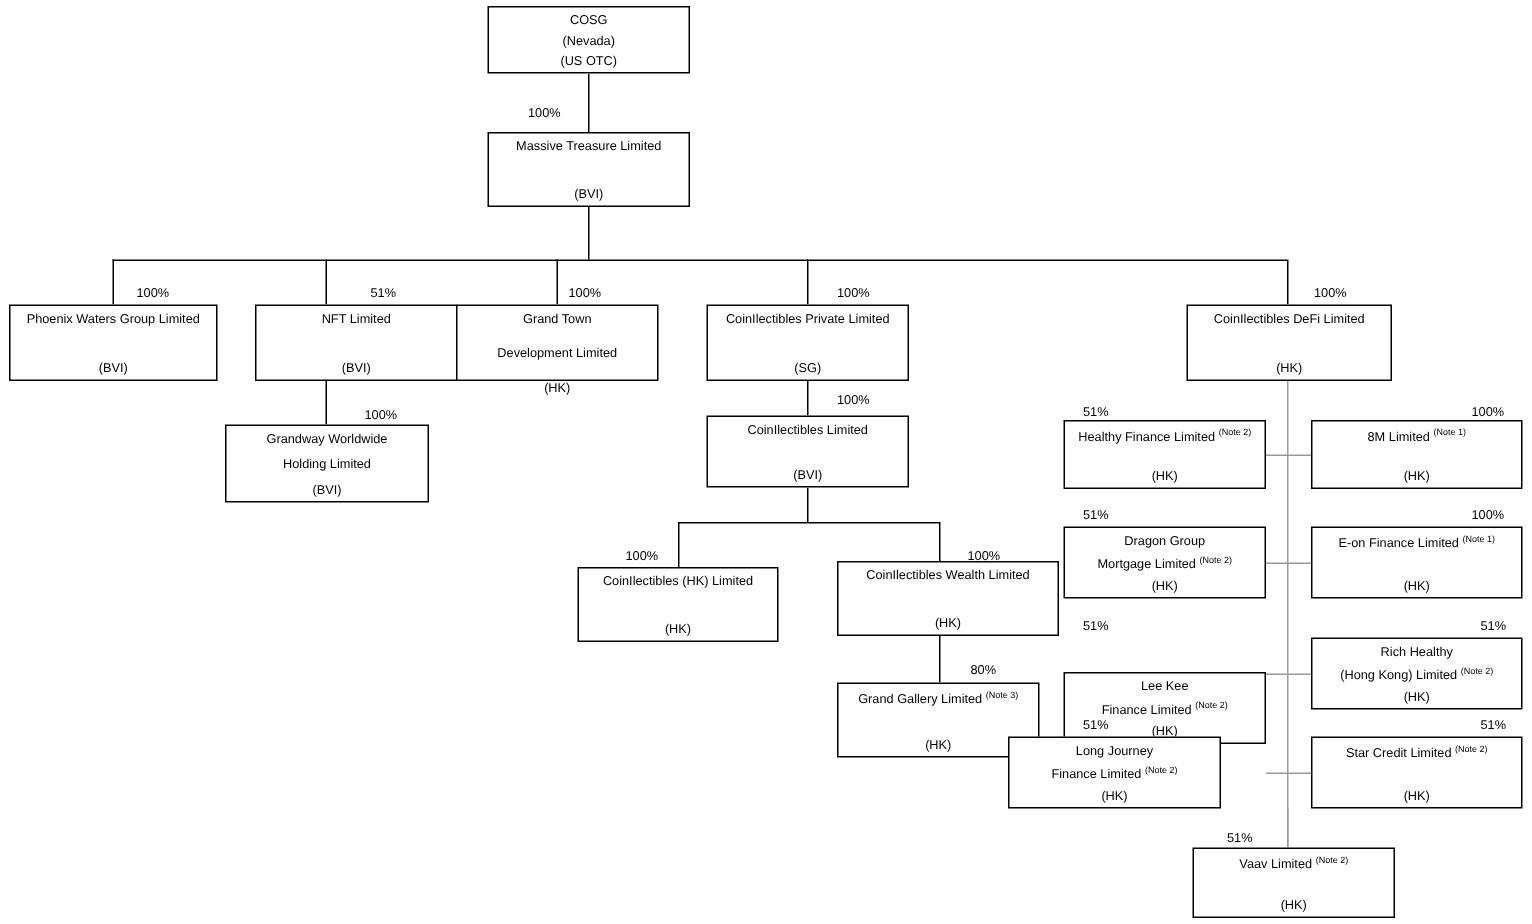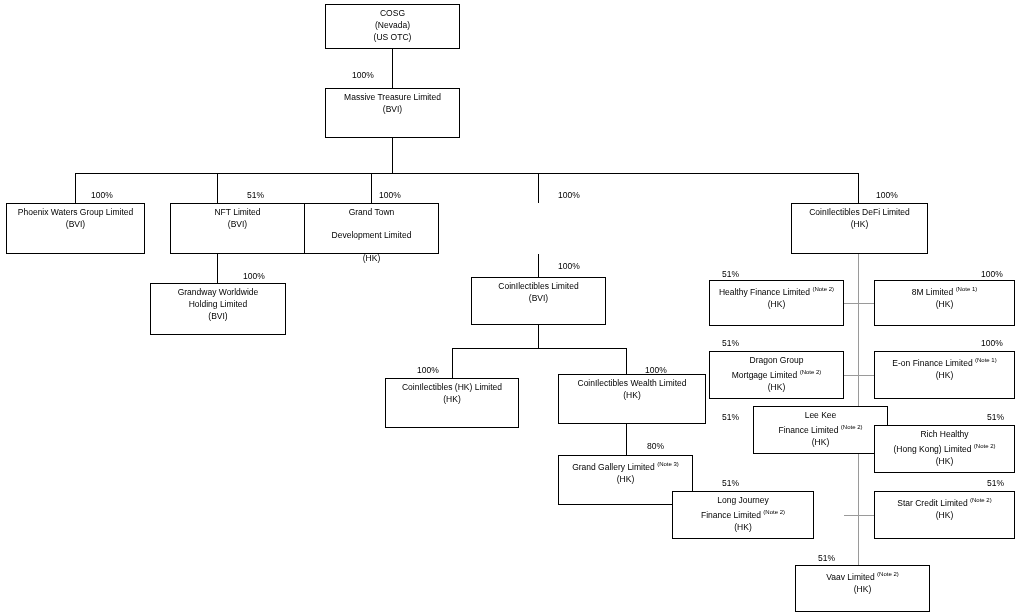--- a/index.html
+++ b/index.html
@@ -18,21 +18,21 @@
     overflow: hidden;
   }
   .node {
     position: absolute;
     box-sizing: border-box;
     border: 1px solid #000000;
     background: #ffffff;
     display: flex;
     flex-direction: column;
     align-items: center;
-    justify-content: flex-start;
+    justify-content: space-between;
     text-align: center;
     font-size: 8.5px;
     line-height: 12px;
     color: #000000;
     padding: 2px 3px;
     z-index: 3;
   }
   .node .ln {
     display: block;
     white-space: nowrap;
@@ -98,20 +98,24 @@
     </div>
     <div class="node" style="left: 150px; top: 203px; width: 135px; height: 51px; margin-left: 20px;">
       <span class="ln">NFT Limited</span>
       <span class="ln">(BVI)</span>
     </div>
     <div class="node" style="left: 304px; top: 203px; width: 135px; height: 51px; gap: 11px;">
       <span class="ln">Grand Town</span>
       <span class="ln">Development Limited</span>
       <span class="ln">(HK)</span>
     </div>
+    <div class="node" style="left: 471px; top: 203px; width: 135px; height: 51px;">
+      <span class="ln">CoinIlectibles Private Limited</span>
+      <span class="ln">(SG)</span>
+    </div>
     <div class="node" style="left: 791px; top: 203px; width: 137px; height: 51px;">
       <span class="ln">CoinIlectibles DeFi Limited</span>
       <span class="ln">(HK)</span>
     </div>
     <div class="node" style="left: 150px; top: 283px; width: 136px; height: 52px;">
       <span class="ln">Grandway Worldwide</span>
       <span class="ln">Holding Limited</span>
       <span class="ln">(BVI)</span>
     </div>
     <div class="node" style="left: 471px; top: 277px; width: 135px; height: 48px;">
@@ -140,21 +144,21 @@
     </div>
     <div class="node" style="left: 709px; top: 351px; width: 135px; height: 48px;">
       <span class="ln">Dragon Group</span>
       <span class="ln">Mortgage Limited <span class="note">(Note 2)</span></span>
       <span class="ln">(HK)</span>
     </div>
     <div class="node" style="left: 874px; top: 351px; width: 141px; height: 48px;">
       <span class="ln">E-on Finance Limited <span class="note">(Note 1)</span></span>
       <span class="ln">(HK)</span>
     </div>
-    <div class="node" style="left: 709px; top: 406px; width: 135px; height: 48px; margin-left: 44px;">
+    <div class="node" style="left: 709px; top: 448px; width: 135px; height: 48px;">
       <span class="ln">Lee Kee</span>
       <span class="ln">Finance Limited <span class="note">(Note 2)</span></span>
       <span class="ln">(HK)</span>
     </div>
     <div class="node" style="left: 874px; top: 425px; width: 141px; height: 48px;">
       <span class="ln">Rich Healthy</span>
       <span class="ln">(Hong Kong) Limited <span class="note">(Note 2)</span></span>
       <span class="ln">(HK)</span>
     </div>
     <div class="node" style="left: 672px; top: 491px; width: 142px; height: 48px;">

